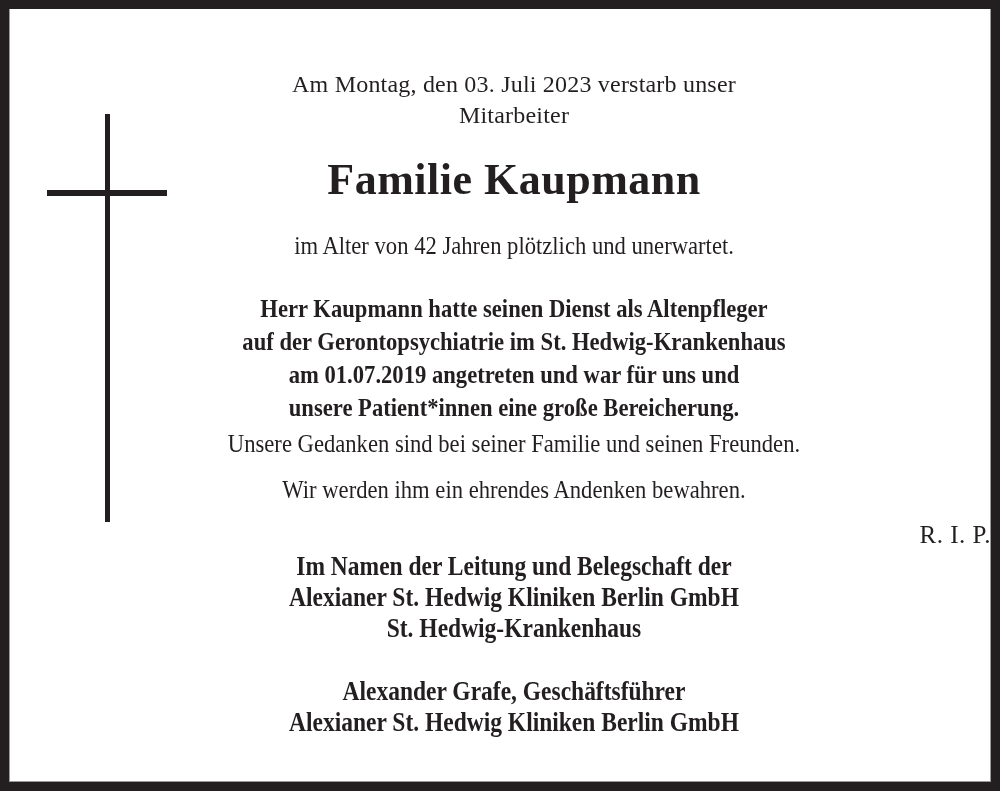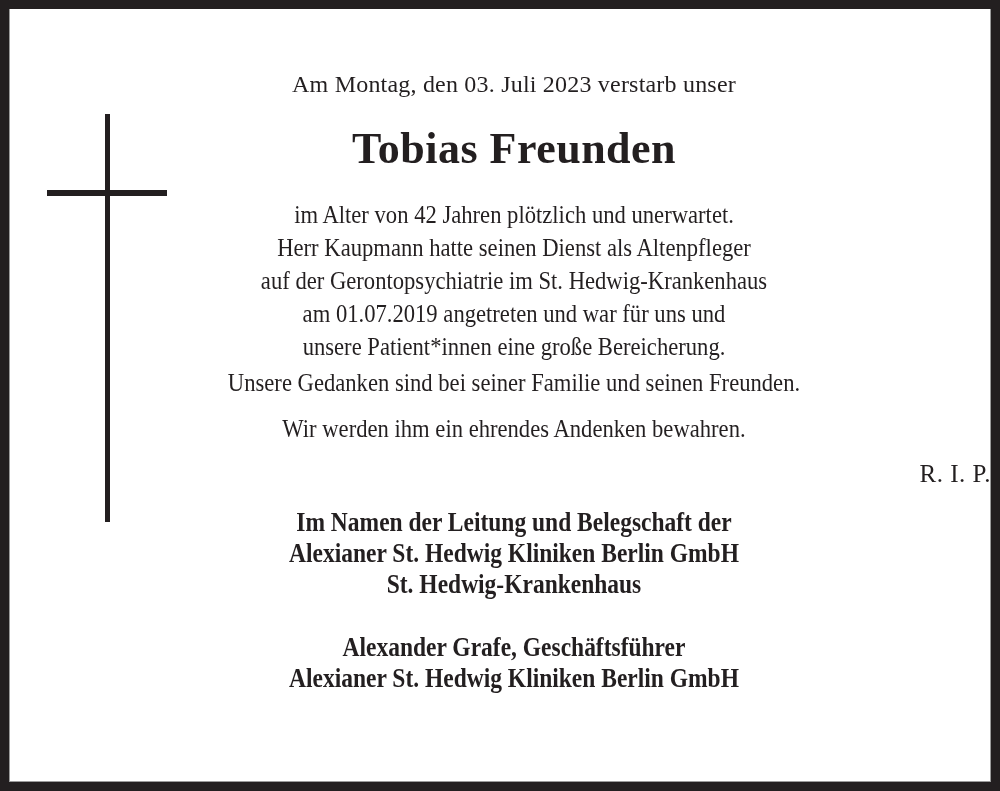--- a/index.html
+++ b/index.html
@@ -47,40 +47,41 @@
   .body-line {
     font-size: 26px;
     line-height: 33px;
   }
   .age-line {
     margin-top: 26px;
     font-size: 26px;
     line-height: 32px;
   }
   .para {
+    margin-top: 30px;
+    font-weight: bold;
   }
   .condolence-line {
     margin-top: 4px;
     font-size: 26px;
     line-height: 32px;
   }
   .remembrance-line {
     margin-top: 14px;
     font-size: 26px;
     line-height: 32px;
   }
   .rip-line {
     margin-top: 13px;
     font-size: 25px;
     line-height: 32px;
     letter-spacing: 0.5px;
     text-align: right;
   }
   .sig-org {
-    margin-top: 17px;
   }
   .sig-person {
     margin-top: 32px;
   }
   .sig-line {
     font-size: 27px;
     line-height: 31px;
     font-weight: bold;
   }
   
@@ -114,22 +115,23 @@
 <div class="page">
 
   <div class="cross">
     <div class="v-bar"></div>
     <div class="h-bar"></div>
   </div>
 
   <div class="content">
 
     <div class="intro-line">Am Montag, den 03. Juli 2023 verstarb unser</div>
+    <div class="intro-line">Mitarbeiter</div>
 
-    <div class="deceased-name">Tobias Freunden</div>
+    <div class="deceased-name">Familie Kaupmann</div>
 
     <div class="age-line cond">im Alter von 42 Jahren plötzlich und unerwartet.</div>
 
     <div class="para">
       <div class="body-line cond">Herr Kaupmann hatte seinen Dienst als Altenpfleger</div>
       <div class="body-line cond">auf der Gerontopsychiatrie im St. Hedwig-Krankenhaus</div>
       <div class="body-line cond">am 01.07.2019 angetreten und war für uns und</div>
       <div class="body-line cond">unsere Patient*innen eine große Bereicherung.</div>
     </div>
 

